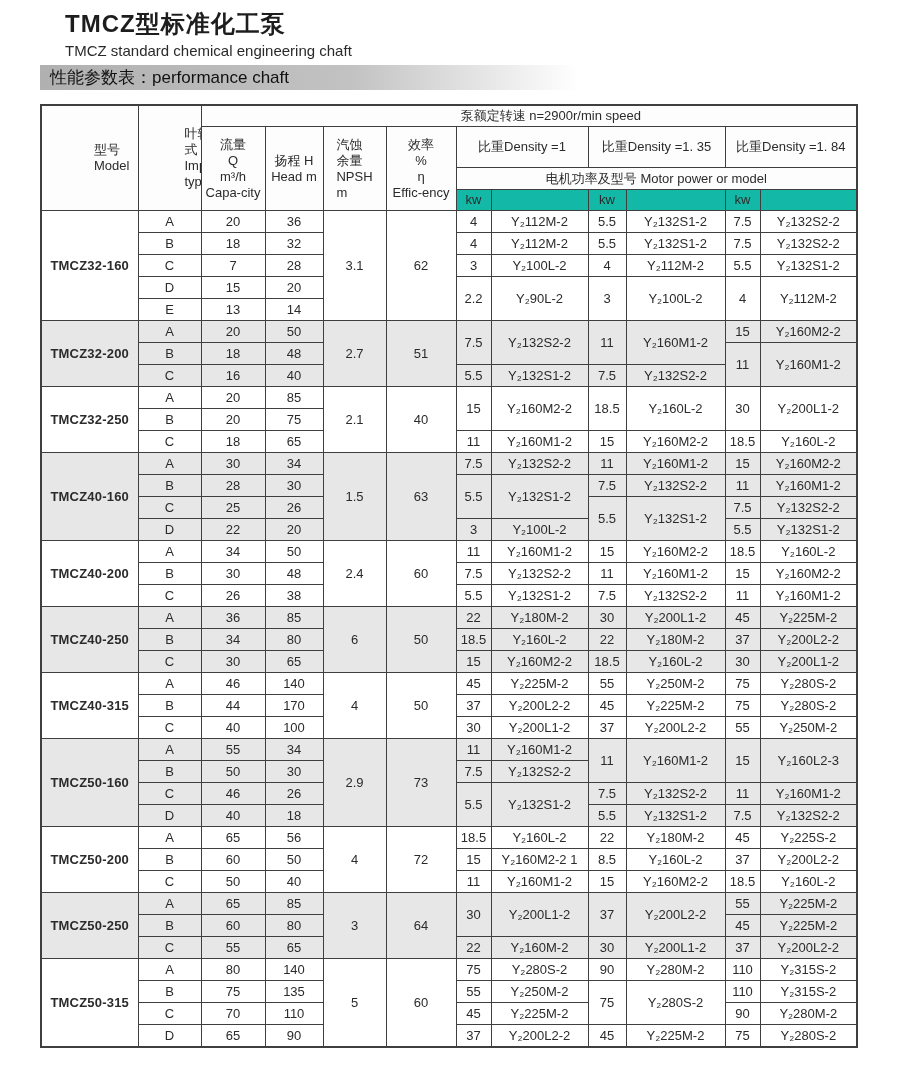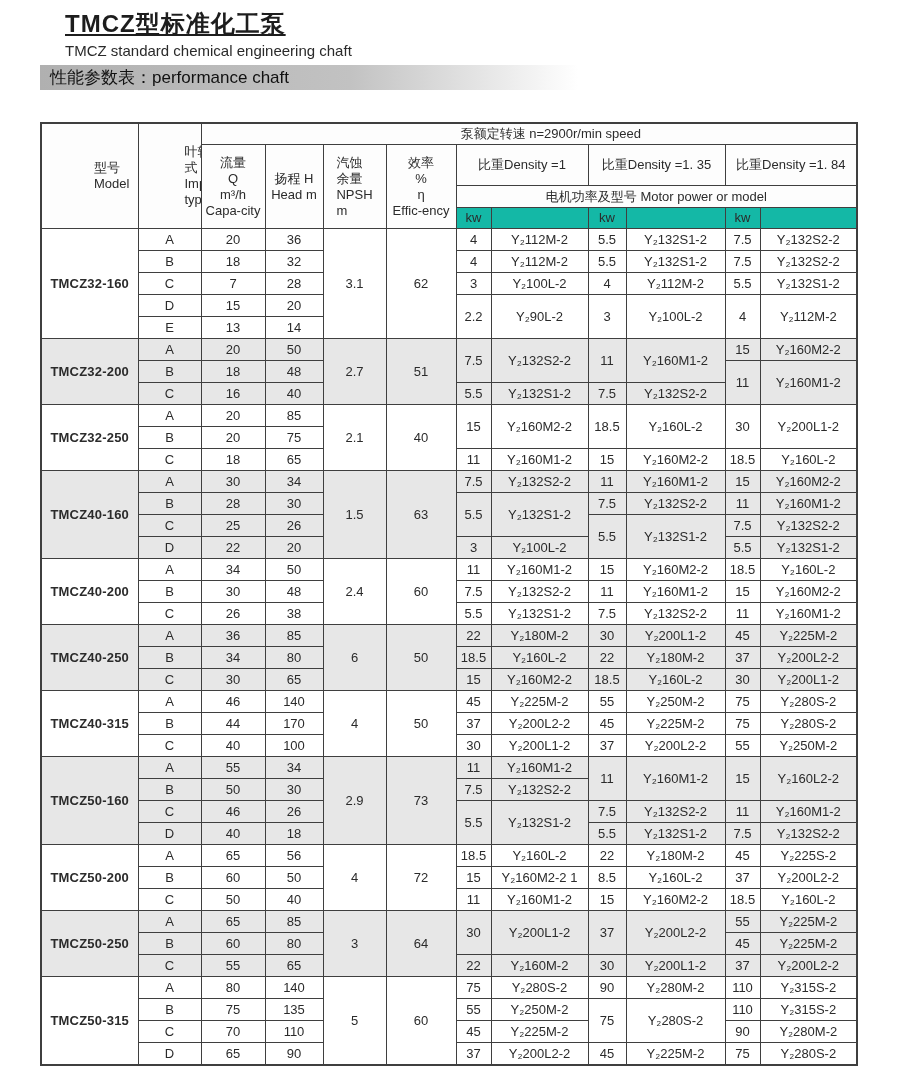--- a/index.html
+++ b/index.html
@@ -1,22 +1,22 @@
 <!DOCTYPE html>
 <html><head>
 <meta charset="utf-8">
 <style>
   html,body{margin:0;padding:0;background:#ffffff;width:900px;height:1076px;
     font-family:"Liberation Sans","DejaVu Sans",sans-serif;color:#2b2b2b;}
   .page{width:816px;margin:0 0 0 40px;padding-top:6px;}
-  .title-zh{font-size:24px;font-weight:bold;color:#1d1d1d;margin:2px 0 0 25px;letter-spacing:1px;text-decoration:underline;}
+  .title-zh{font-size:24px;font-weight:bold;color:#1d1d1d;margin:2px 0 0 25px;letter-spacing:1px;}
   .title-en{font-size:15px;color:#2a2a2a;margin:2px 0 6px 25px;}
   .strip{height:25px;line-height:25px;font-size:17px;color:#111;padding-left:10px;
     background:linear-gradient(to right,#b0b0b0 0%,#c2c2c2 38%,#ffffff 66%);
-    margin-bottom:32px;}
+    margin-bottom:14px;}
   table{border-collapse:collapse;table-layout:fixed;width:816px;
     font-size:13px;}
   th,td{border:1px solid #3f3f3f;text-align:center;vertical-align:middle;
     padding:0 2px;overflow:hidden;}
   table{border:2px solid #3f3f3f;}
   thead th{font-weight:normal;background:#fdfdfd;white-space:pre-line;line-height:16px;}
   tr.h1row th{height:20px;padding-left:46px;}
   tr.h2row th.dens{height:40px;margin-left:24px;}
   tr.h3row th{height:21px;}
   tr.h4row th{height:20px;background:#14b8a6;}
@@ -358,21 +358,21 @@
           <td>A</td>
           <td>55</td>
           <td>34</td>
           <td rowspan="4">2.9</td>
           <td rowspan="4">73</td>
           <td>11</td>
           <td>Y₂160M1-2</td>
           <td rowspan="2">11</td>
           <td rowspan="2">Y₂160M1-2</td>
           <td rowspan="2">15</td>
-          <td rowspan="2">Y₂160L2-2</td>
+          <td rowspan="2">Y₂160L2-3</td>
         </tr>
         <tr class="shaded">
           <td>B</td>
           <td>50</td>
           <td>30</td>
           <td>7.5</td>
           <td>Y₂132S2-2</td>
         </tr>
         <tr class="shaded">
           <td>C</td>

